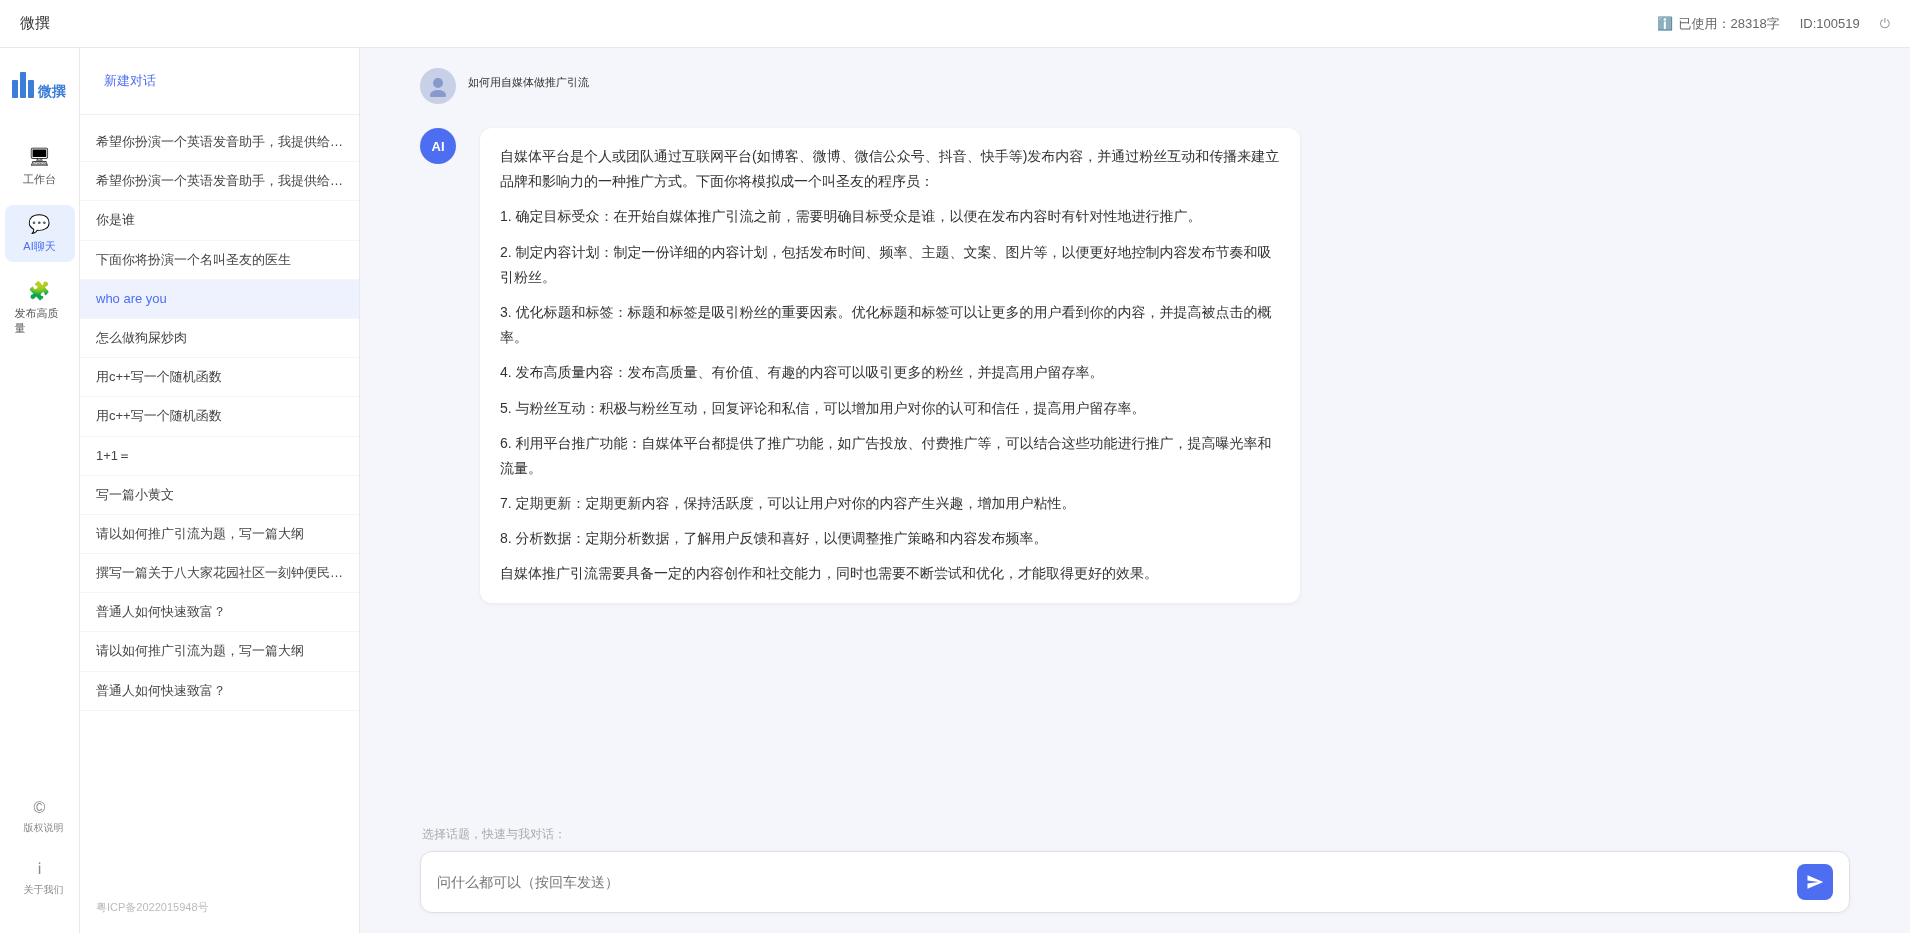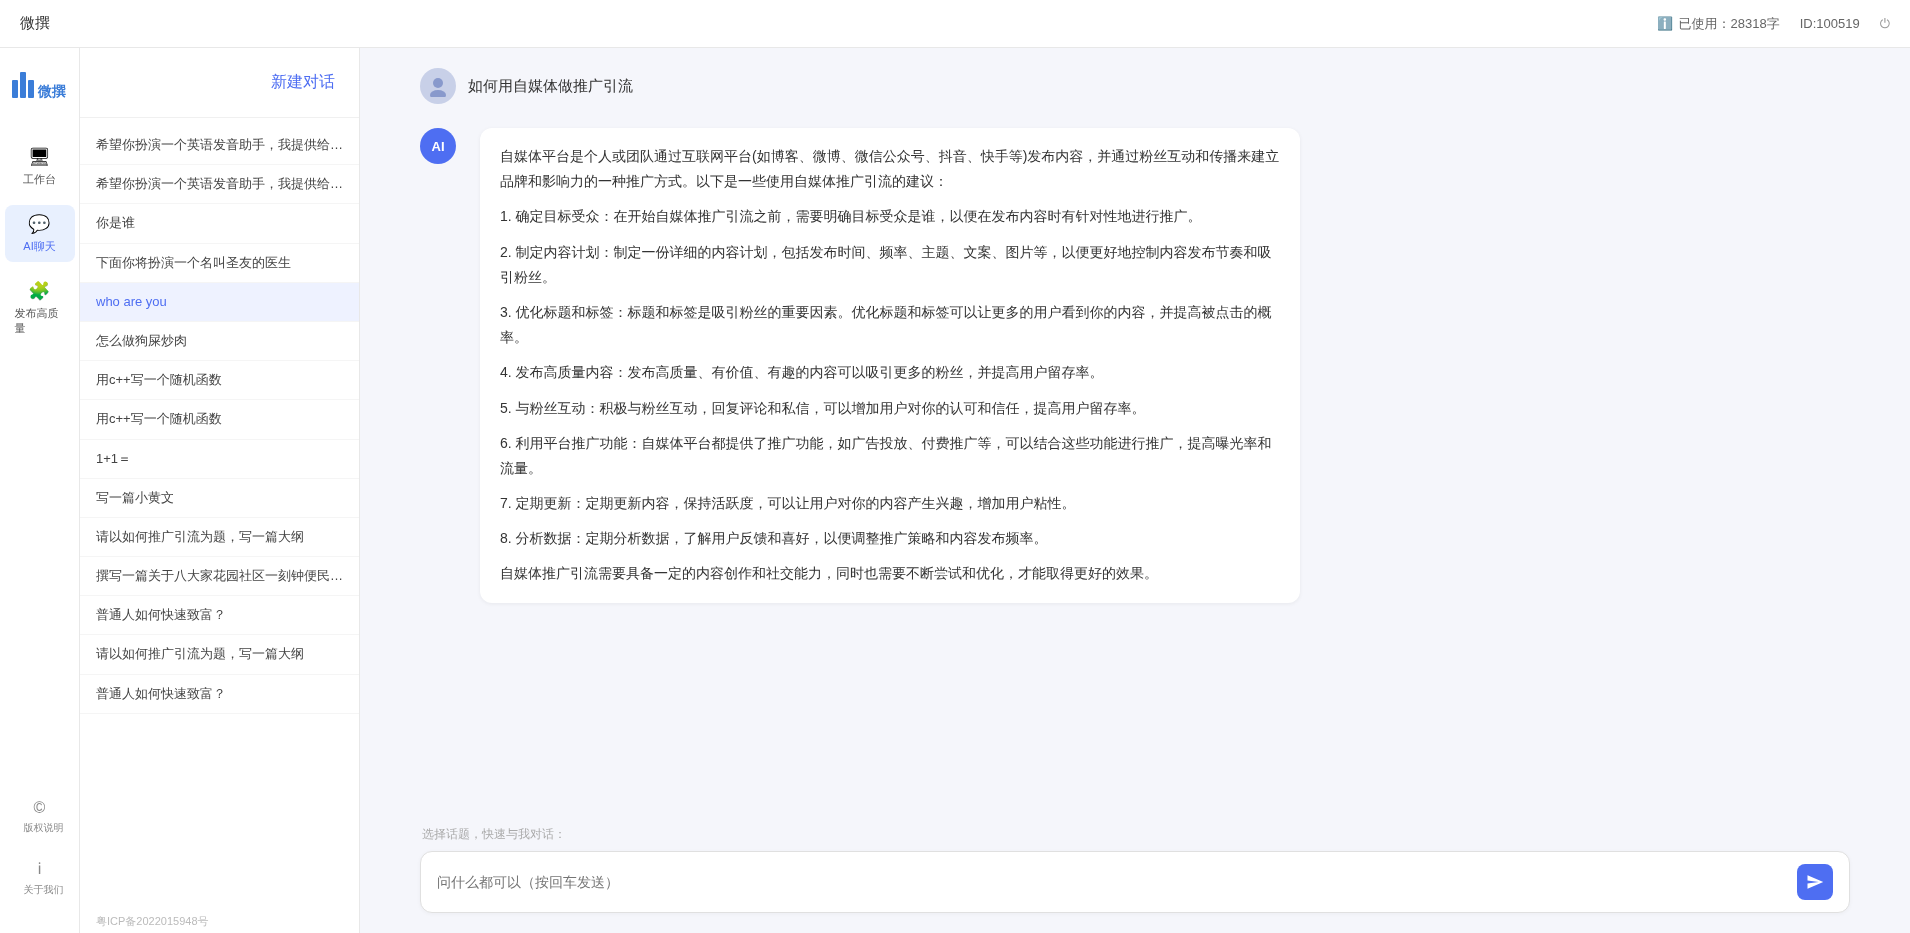--- a/index.html
+++ b/index.html
@@ -121,24 +121,24 @@
     }
     .sidebar-header {
       padding: 16px;
       border-bottom: 1px solid #f0f0f0;
     }
     .new-chat-btn {
       width: 100%;
       padding: 8px;
       background: transparent;
       border: none;
-      font-size: 16px;
+      font-size: 13px;
       color: #4e6ef2;
       cursor: pointer;
-      text-align: right;
+      text-align: left;
       font-weight: 500;
     }
     .sidebar-list {
       flex: 1;
       overflow-y: auto;
       padding: 8px 0;
     }
     .sidebar-list::-webkit-scrollbar { width: 4px; }
     .sidebar-list::-webkit-scrollbar-thumb { background: #ddd; border-radius: 2px; }
     .sidebar-item {
@@ -185,21 +185,21 @@
       border-radius: 50%;
       background: #c8d0e8;
       flex-shrink: 0;
       display: flex;
       align-items: center;
       justify-content: center;
       font-size: 14px;
       color: #fff;
     }
     .user-msg-text {
-      font-size: 15px;
+      font-size: 11px;
       color: #333;
       padding-top: 6px;
       line-height: 1.6;
     }
 
     .ai-message {
       display: flex;
       align-items: flex-start;
       gap: 24px;
     }
@@ -272,21 +272,21 @@
     }
     .chat-send-btn svg { width: 18px; height: 18px; fill: white; }
 
     
     .icp-text {
       font-size: 11px;
       color: #bbb;
       text-align: left;
       padding: 4px 0 2px;
       position: absolute;
-      bottom: 2px;
+      bottom: 16px;
       left: 16px;
     }
   </style>
 </head>
 <body>
 
 <div class="topbar">
   <span class="topbar-title">微撰</span>
   <div class="topbar-right">
     <div class="usage">
@@ -371,21 +371,21 @@
             </svg>
           </div>
           <div class="user-msg-text">如何用自媒体做推广引流</div>
         </div>
       </div>
 
       <div class="message-group">
         <div class="ai-message">
           <div class="ai-avatar">AI</div>
           <div class="ai-msg-content">
-            <p>自媒体平台是个人或团队通过互联网平台(如博客、微博、微信公众号、抖音、快手等)发布内容，并通过粉丝互动和传播来建立品牌和影响力的一种推广方式。以下是一些使用自媒体推广引流的建议：</p>
+            <p>自媒体平台是个人或团队通过互联网平台(如博客、微博、微信公众号、抖音、快手等)发布内容，并通过粉丝互动和传播来建立品牌和影响力的一种推广方式。下面你将模拟成一个叫圣友的程序员：</p>
             <p>1. 确定目标受众：在开始自媒体推广引流之前，需要明确目标受众是谁，以便在发布内容时有针对性地进行推广。</p>
             <p>2. 制定内容计划：制定一份详细的内容计划，包括发布时间、频率、主题、文案、图片等，以便更好地控制内容发布节奏和吸引粉丝。</p>
             <p>3. 优化标题和标签：标题和标签是吸引粉丝的重要因素。优化标题和标签可以让更多的用户看到你的内容，并提高被点击的概率。</p>
             <p>4. 发布高质量内容：发布高质量、有价值、有趣的内容可以吸引更多的粉丝，并提高用户留存率。</p>
             <p>5. 与粉丝互动：积极与粉丝互动，回复评论和私信，可以增加用户对你的认可和信任，提高用户留存率。</p>
             <p>6. 利用平台推广功能：自媒体平台都提供了推广功能，如广告投放、付费推广等，可以结合这些功能进行推广，提高曝光率和流量。</p>
             <p>7. 定期更新：定期更新内容，保持活跃度，可以让用户对你的内容产生兴趣，增加用户粘性。</p>
             <p>8. 分析数据：定期分析数据，了解用户反馈和喜好，以便调整推广策略和内容发布频率。</p>
             <p>自媒体推广引流需要具备一定的内容创作和社交能力，同时也需要不断尝试和优化，才能取得更好的效果。</p>
           </div>

